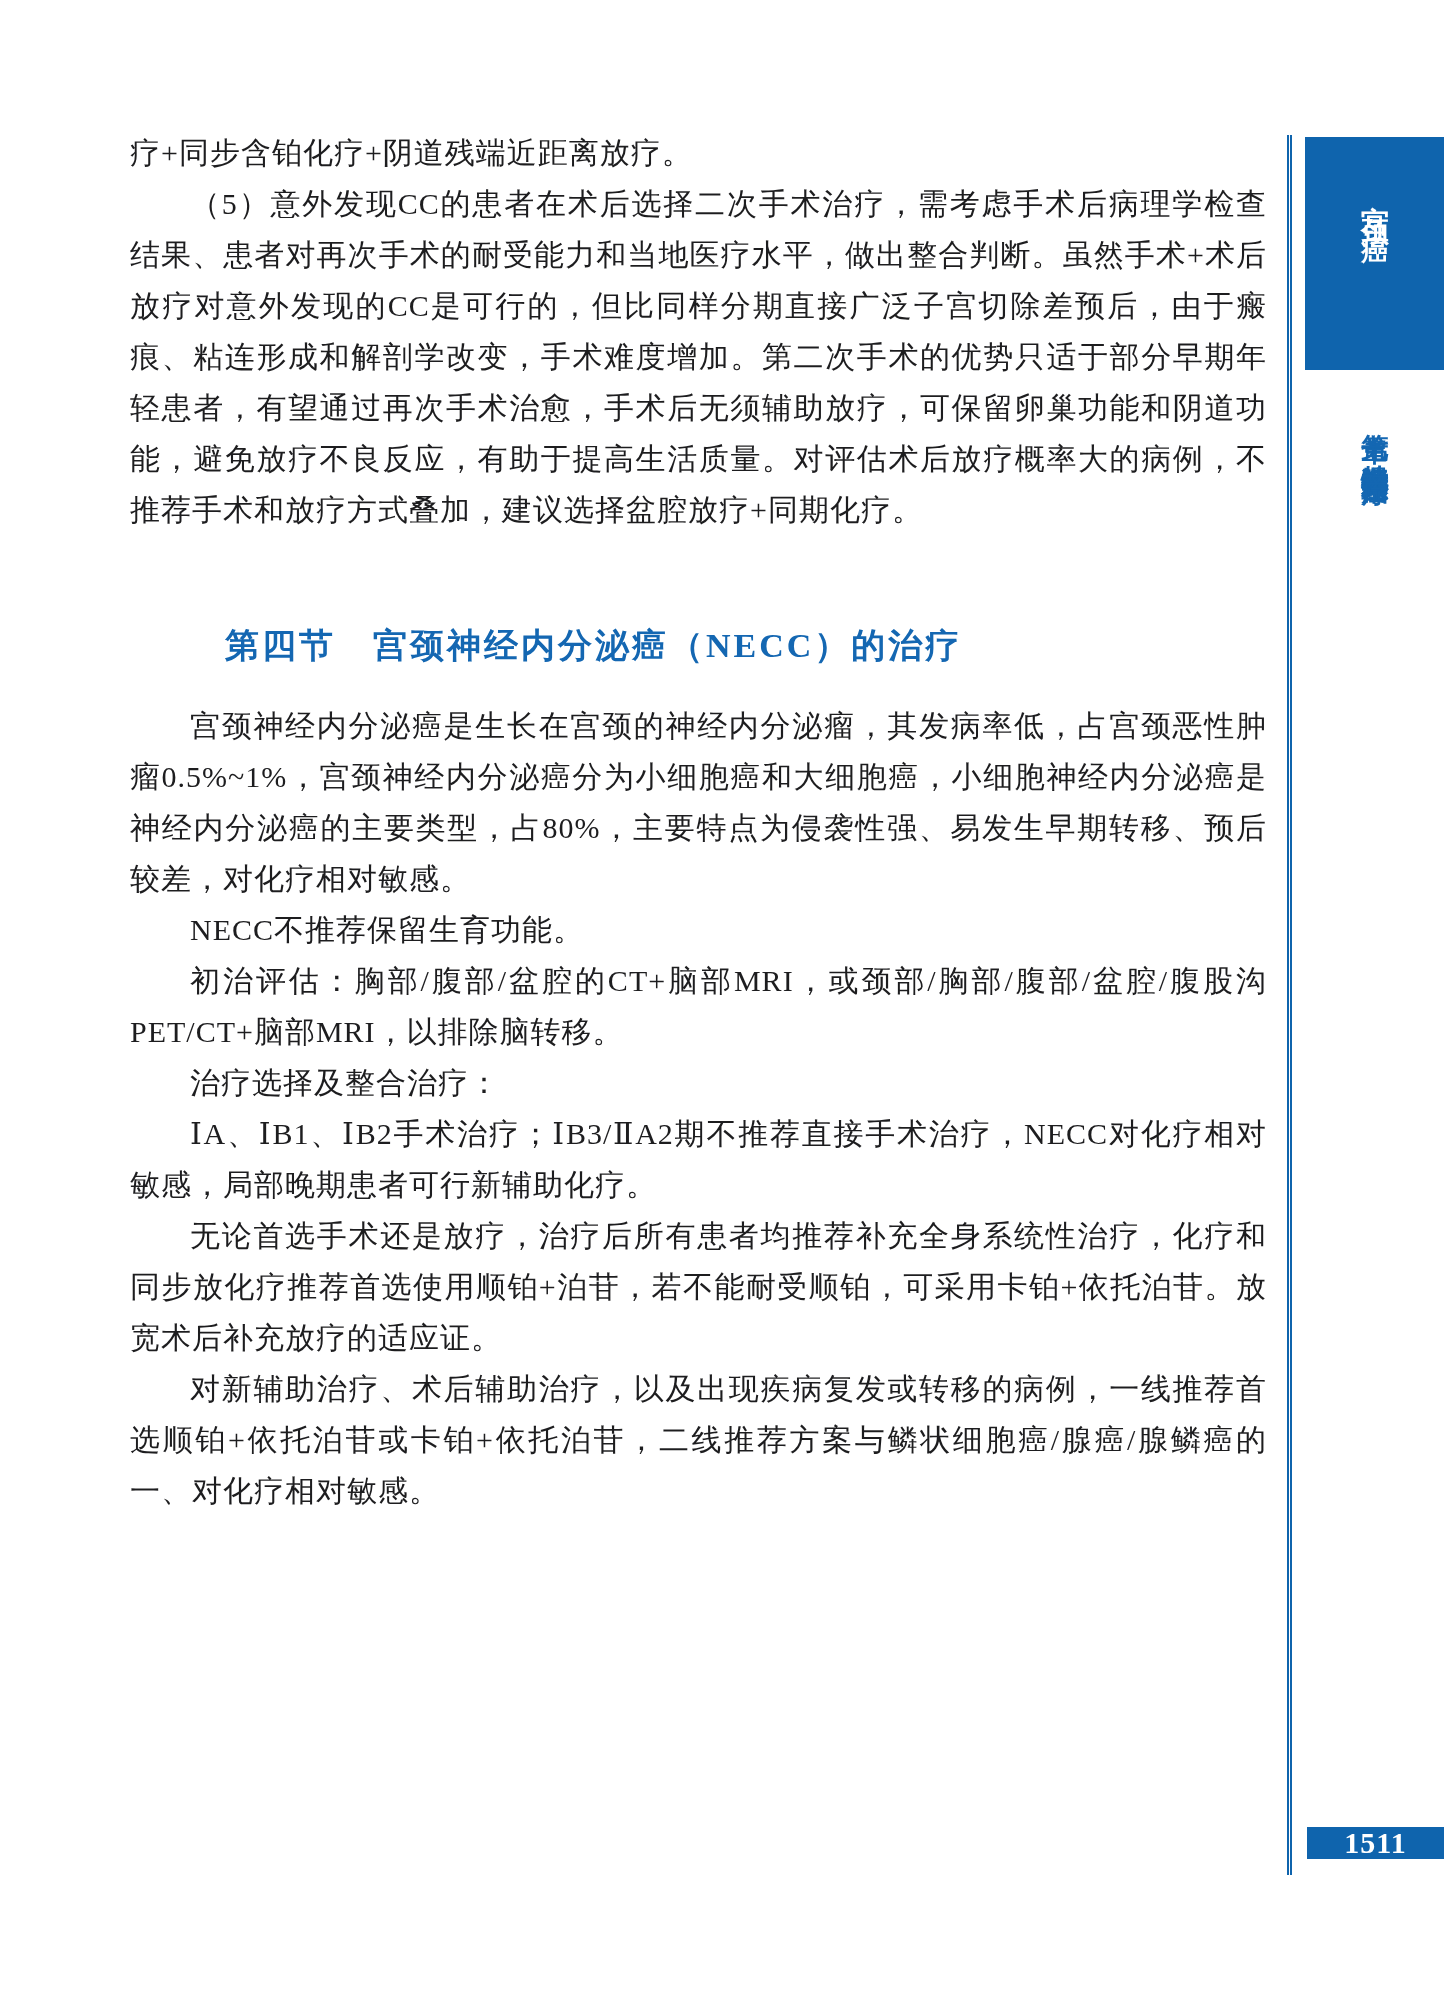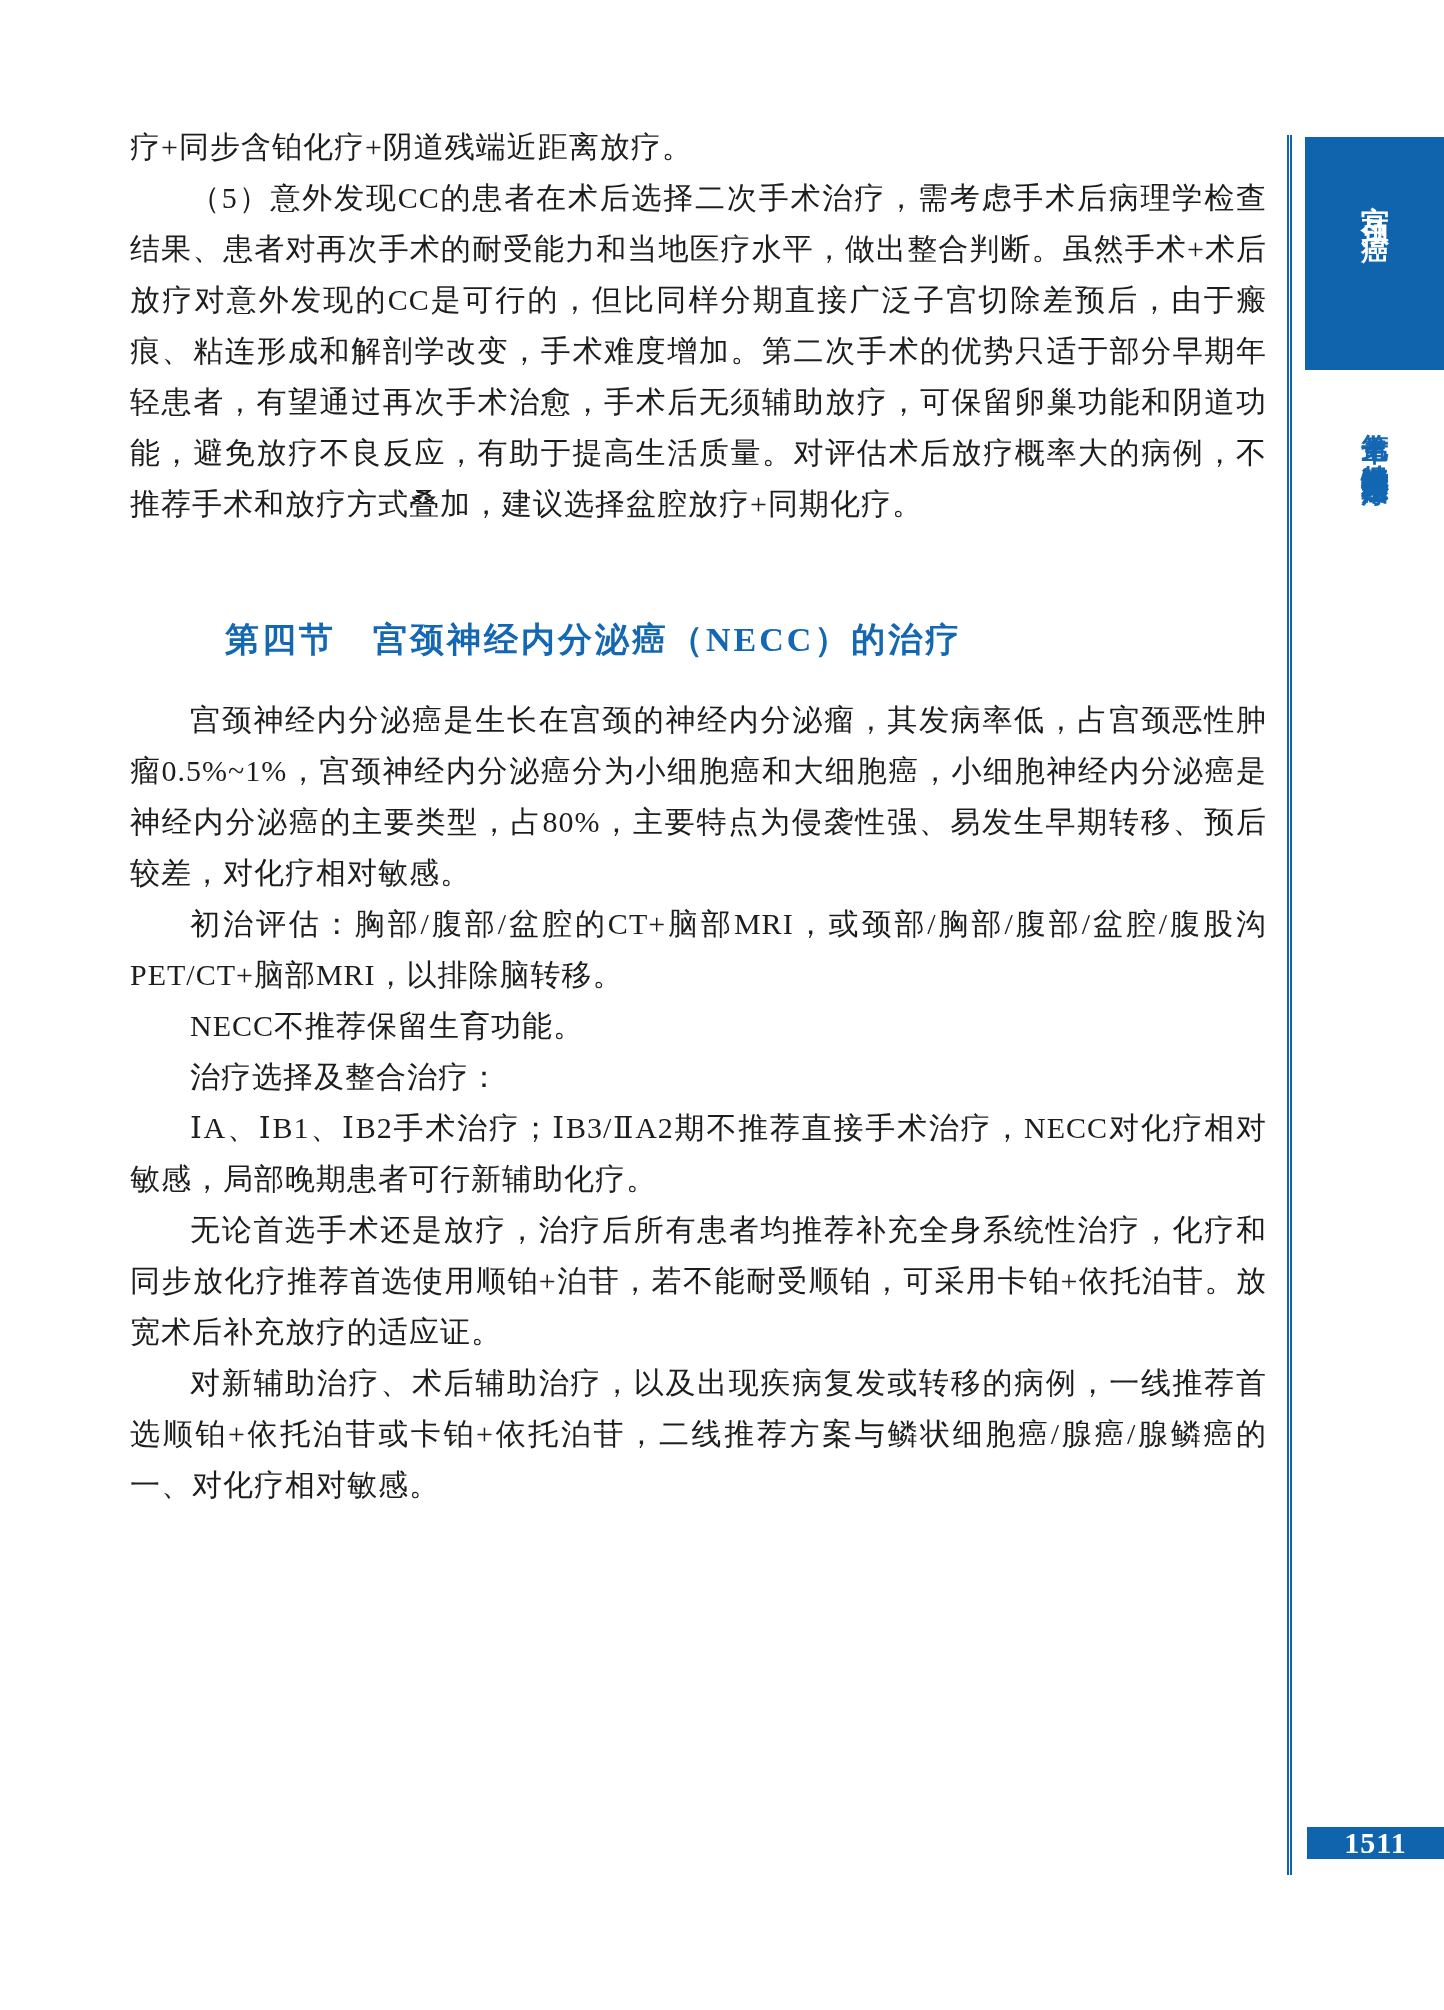--- a/index.html
+++ b/index.html
@@ -11,21 +11,21 @@
     height: 2010px;
     background: #ffffff;
     overflow: hidden;
     font-family: "Liberation Serif", "DejaVu Serif", serif;
   }
 
   
   .text-column {
     position: absolute;
     left: 130px;
-    top: 121px;
+    top: 127px;
     width: 1137px;
     font-size: 30px;
     line-height: 51px;
     letter-spacing: 1px;
     color: var(--text-color, #1d1d1f);
     text-align: justify;
     text-justify: inter-ideograph;
   }
   .para { margin: 0; text-indent: 2em; }
   .para.no-indent { text-indent: 0; }
@@ -117,22 +117,22 @@
 </head>
 <body>
 
 <div class="page">
 
   <main class="text-column">
     <p class="para no-indent">疗+同步含铂化疗+阴道残端近距离放疗。</p>
     <p class="para">（5）意外发现CC的患者在术后选择二次手术治疗，需考虑手术后病理学检查结果、患者对再次手术的耐受能力和当地医疗水平，做出整合判断。虽然手术+术后放疗对意外发现的CC是可行的，但比同样分期直接广泛子宫切除差预后，由于瘢痕、粘连形成和解剖学改变，手术难度增加。第二次手术的优势只适于部分早期年轻患者，有望通过再次手术治愈，手术后无须辅助放疗，可保留卵巢功能和阴道功能，避免放疗不良反应，有助于提高生活质量。对评估术后放疗概率大的病例，不推荐手术和放疗方式叠加，建议选择盆腔放疗+同期化疗。</p>
     <h2 class="section-heading">第四节　宫颈神经内分泌癌（NECC）的治疗</h2>
     <p class="para">宫颈神经内分泌癌是生长在宫颈的神经内分泌瘤，其发病率低，占宫颈恶性肿瘤0.5%~1%，宫颈神经内分泌癌分为小细胞癌和大细胞癌，小细胞神经内分泌癌是神经内分泌癌的主要类型，占80%，主要特点为侵袭性强、易发生早期转移、预后较差，对化疗相对敏感。</p>
+    <p class="para">NECC不推荐保留生育功能。</p>
     <p class="para">初治评估：胸部/腹部/盆腔的CT+脑部MRI，或颈部/胸部/腹部/盆腔/腹股沟PET/CT+脑部MRI，以排除脑转移。</p>
-    <p class="para">NECC不推荐保留生育功能。</p>
     <p class="para">治疗选择及整合治疗：</p>
     <p class="para">ⅠA、ⅠB1、ⅠB2手术治疗；ⅠB3/ⅡA2期不推荐直接手术治疗，NECC对化疗相对敏感，局部晚期患者可行新辅助化疗。</p>
     <p class="para">无论首选手术还是放疗，治疗后所有患者均推荐补充全身系统性治疗，化疗和同步放化疗推荐首选使用顺铂+泊苷，若不能耐受顺铂，可采用卡铂+依托泊苷。放宽术后补充放疗的适应证。</p>
     <p class="para">对新辅助治疗、术后辅助治疗，以及出现疾病复发或转移的病例，一线推荐首选顺铂+依托泊苷或卡铂+依托泊苷，二线推荐方案与鳞状细胞癌/腺癌/腺鳞癌的一、对化疗相对敏感。</p>
   </main>
 
   <div class="sidebar-divider"></div>
 
   <div class="chapter-tab">
     <span class="chapter-tab-label">宫颈癌</span>

